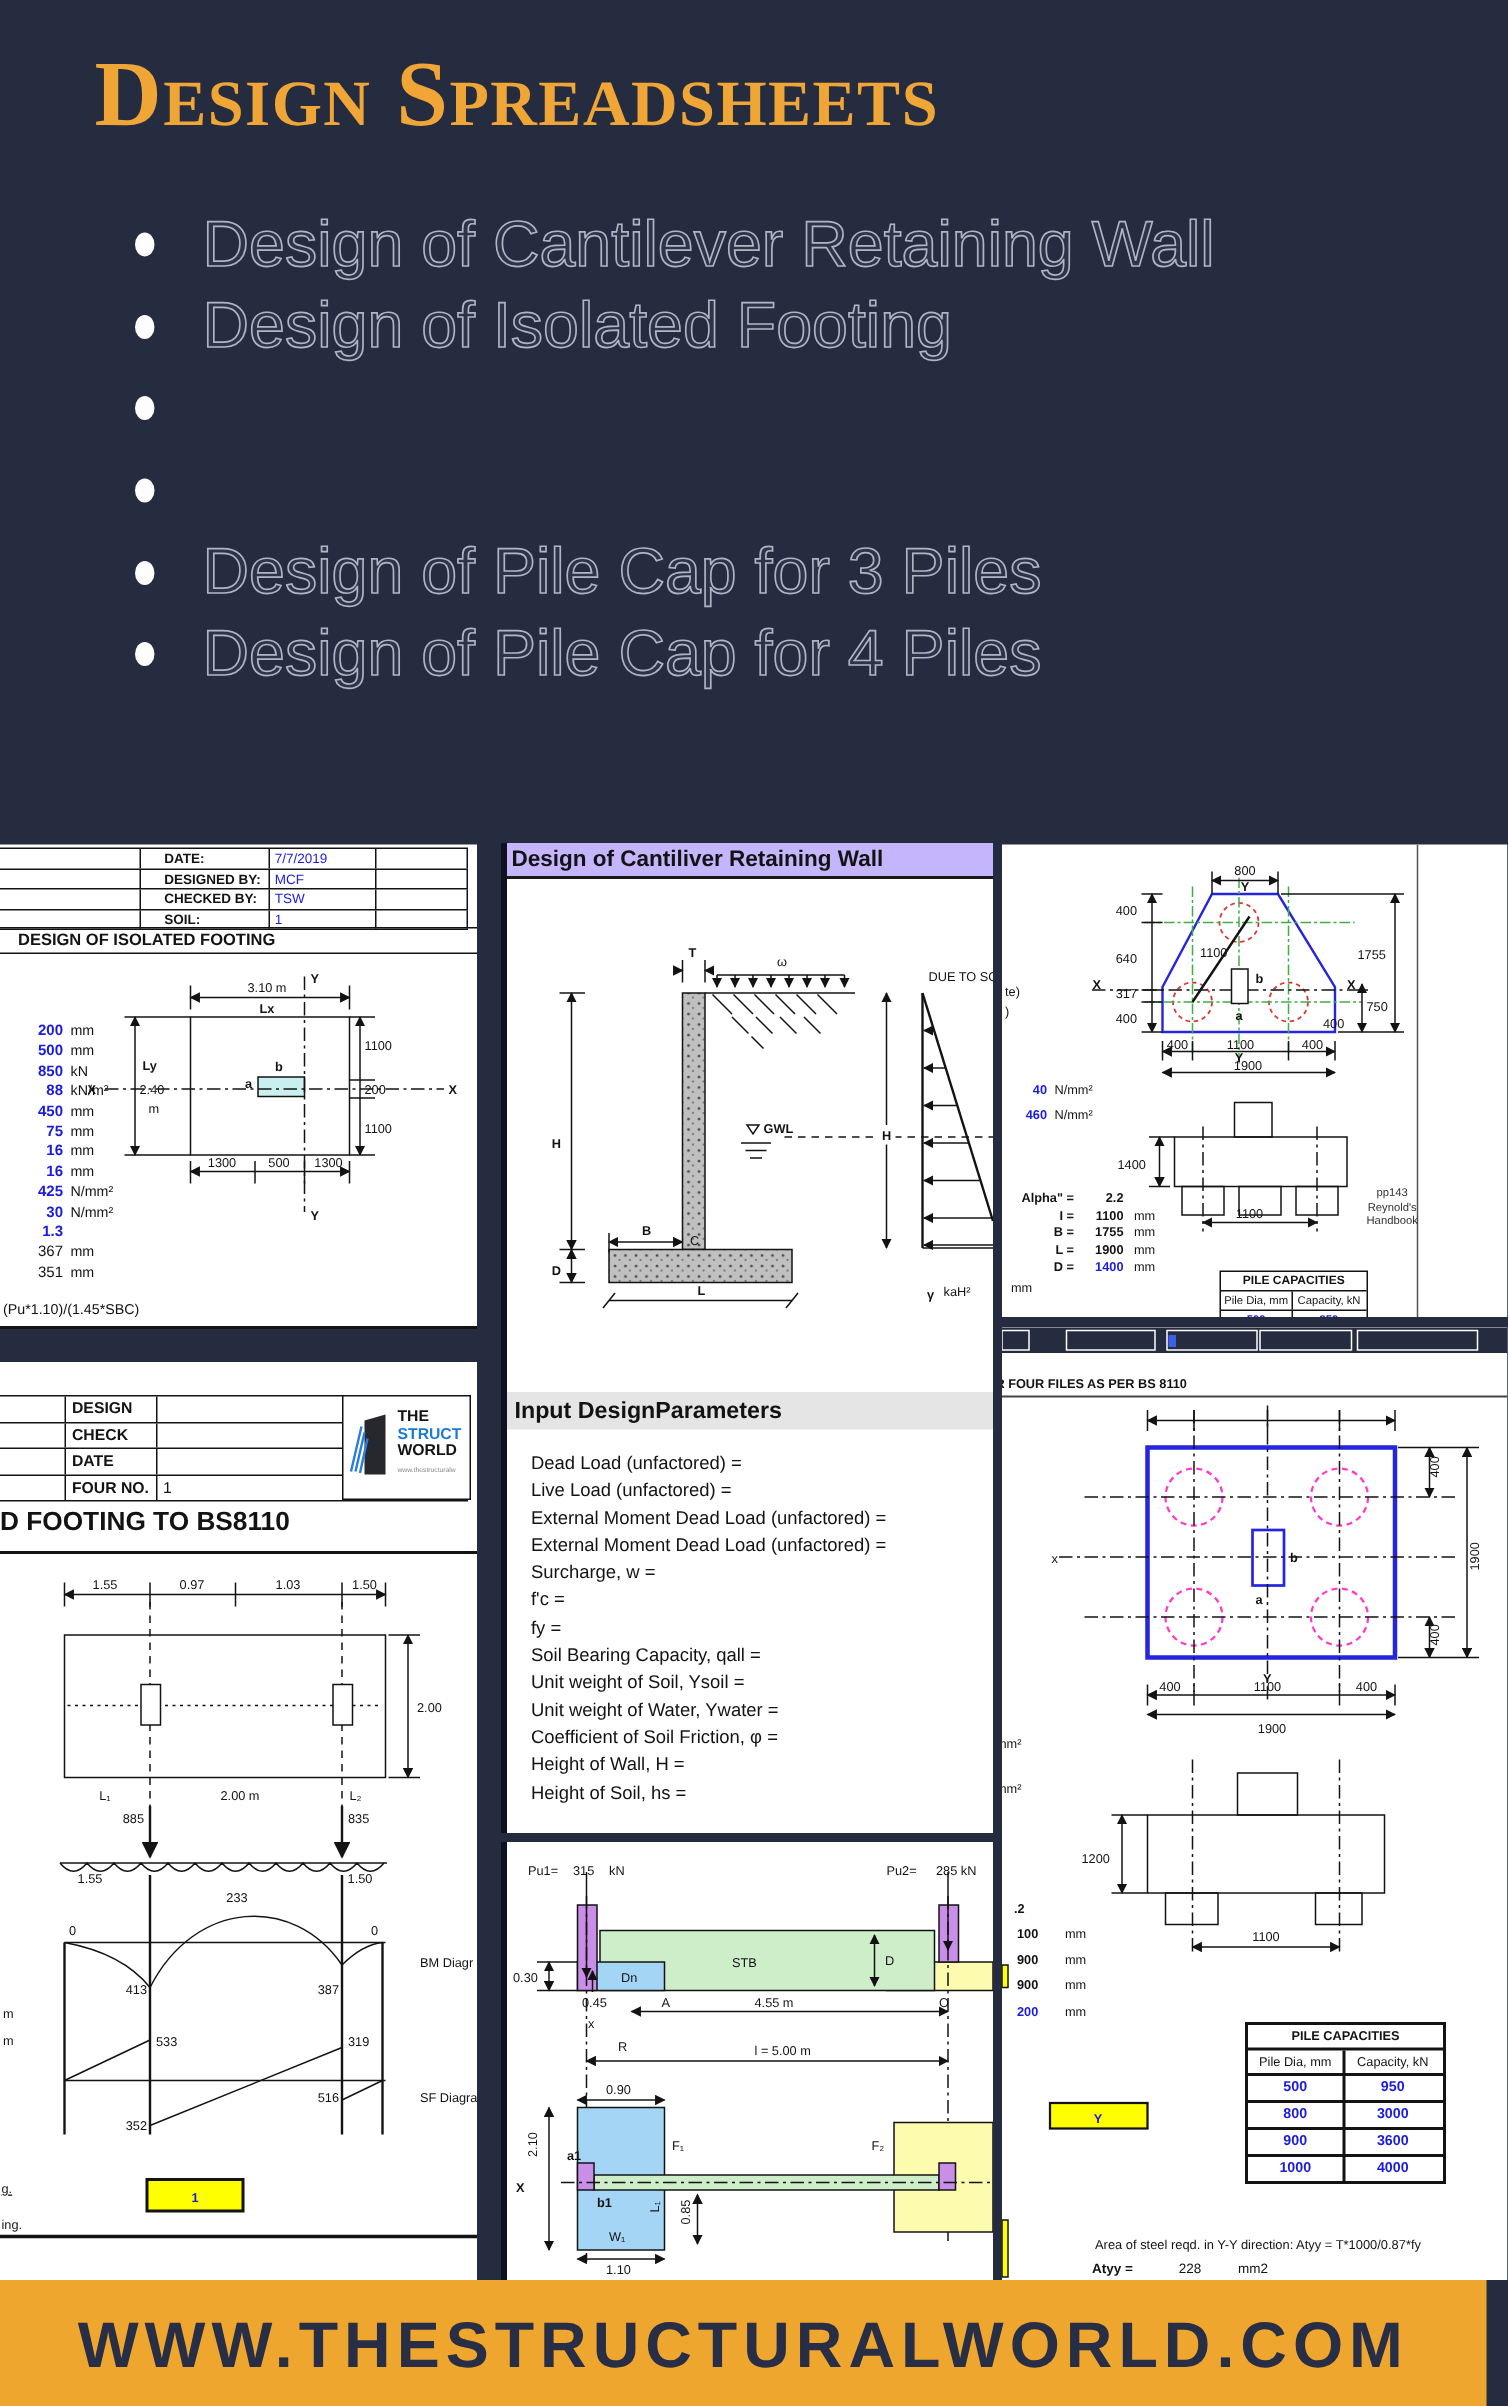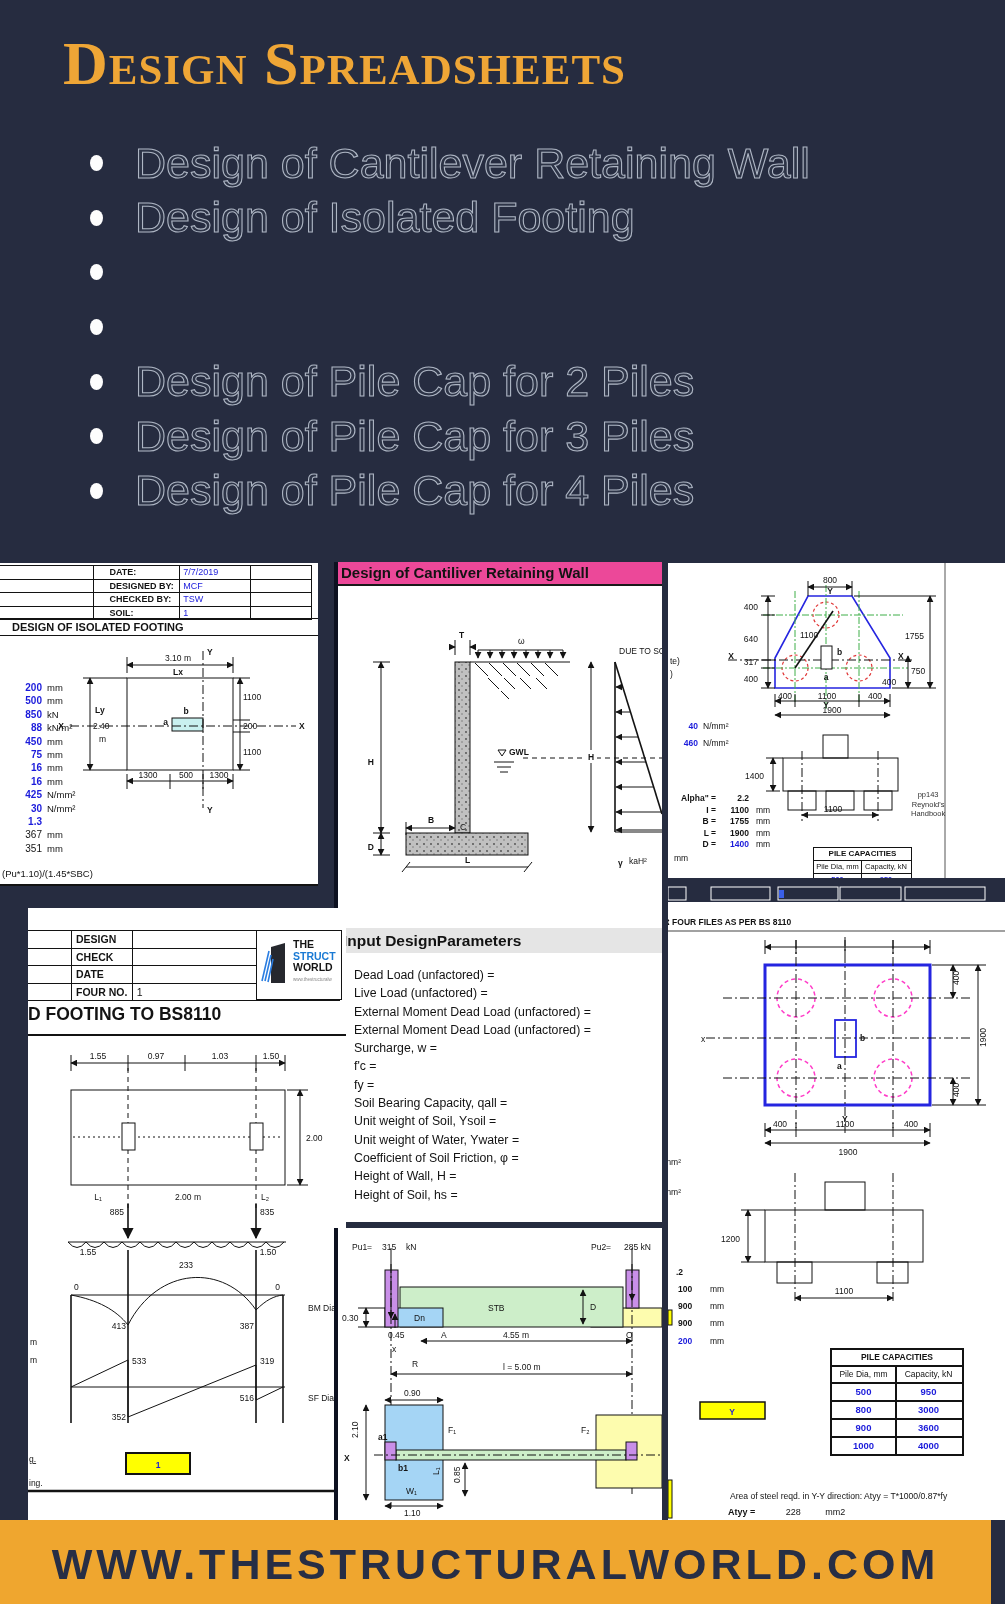--- a/index.html
+++ b/index.html
@@ -41,21 +41,21 @@
   .m1d{width:63px;border-left:1.2px solid #131313;border-right:1.2px solid #131313;}
   .sect1{position:absolute;left:0;top:55px;width:318px;height:16px;border-top:1.6px solid #131313;
      border-bottom:1.6px solid #131313;font-size:11px;font-weight:bold;line-height:16px;padding-left:12px;}
   .vals{position:absolute;left:0;top:118px;font-size:10px;}
   .vrow{height:13.4px;line-height:13.4px;display:flex;}
   .vnum{width:42px;text-align:right;font-weight:bold;color:#1b1bdb;}
   .vnum.k{color:#131313;font-weight:normal;}
   .vunit{margin-left:5px;font-size:9.5px;color:#131313;font-weight:normal;}
   .formula{position:absolute;left:2px;top:305px;font-size:9.5px;}
   
-  .rwtitle{position:absolute;left:0;top:0;width:327px;height:22px;background:#ec4899;
+  .rwtitle{position:absolute;left:0;top:0;width:327px;height:22px;background:#c4b5fd;
     border-bottom:2px solid #1a1a1a;font-size:15px;font-weight:bold;line-height:22px;
     padding-left:3px;white-space:nowrap;overflow:hidden;}
   .inhead{position:absolute;left:0;top:366px;width:327px;height:25px;background:#e5e5e5;
     font-size:15.5px;font-weight:bold;line-height:25px;padding-left:5px;white-space:nowrap;}
   .params{position:absolute;left:16px;top:404px;font-size:12.3px;}
   .params div{height:18.3px;line-height:18.3px;white-space:nowrap;}
   
   .props{position:absolute;left:4px;top:230px;font-size:8.5px;}
   .prow{height:11.6px;line-height:11.6px;display:flex;}
   .pk{width:44px;text-align:right;font-weight:bold;}
@@ -109,24 +109,20 @@
     </li>
   <li>
       <span class="dot"></span>
       <span class="bt">Design of Isolated Footing</span>
     </li>
   <li>
       <span class="dot"></span>
     </li>
   <li>
       <span class="dot"></span>
-    </li>
-  <li>
-      <span class="dot"></span>
-      <span class="bt">Design of Pile Cap for 2 Piles</span>
     </li>
   <li>
       <span class="dot"></span>
       <span class="bt">Design of Pile Cap for 3 Piles</span>
     </li>
   <li>
       <span class="dot"></span>
       <span class="bt">Design of Pile Cap for 4 Piles</span>
     </li>
 </ul>
@@ -448,21 +444,21 @@
         <span style="width:47px;border-right:1.6px solid #131313;height:12px;line-height:12px;">Pile Dia, mm</span>
         <span style="width:48px;height:12px;line-height:12px;">Capacity, kN</span>
       </div>
     <div class="tblr">
         <span style="width:47px;border-right:1.6px solid #131313;height:11px;line-height:11px;">500</span>
         <span style="width:48px;height:11px;line-height:11px;">950</span>
       </div>
   </div>
 </div>
 
-<div class="panel" style="left:0;top:908px;width:318px;height:612px;margin-left:28px;">
+<div class="panel" style="left:0;top:908px;width:318px;height:612px;">
   <div class="m4">
     <div class="m4row">
         <span class="m4a"></span>
         <span class="m4b">DESIGN</span>
         <span class="m4c"></span>
         <span class="m4d"></span>
       </div>
     <div class="m4row">
         <span class="m4a"></span>
         <span class="m4b">CHECK</span>

